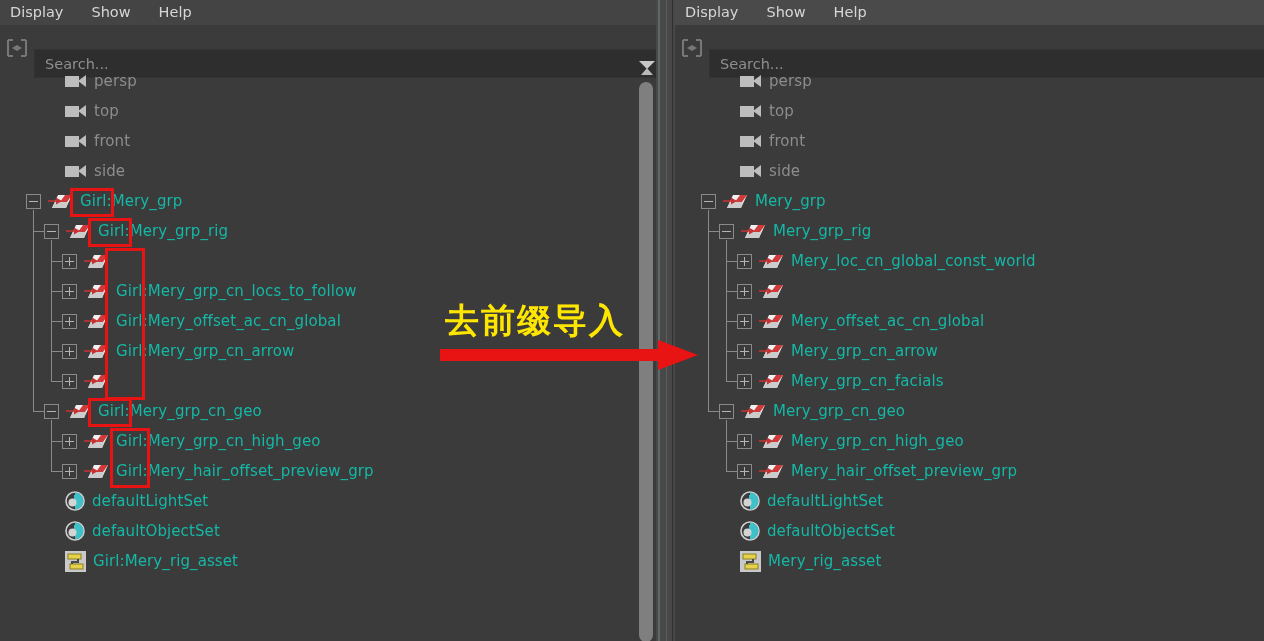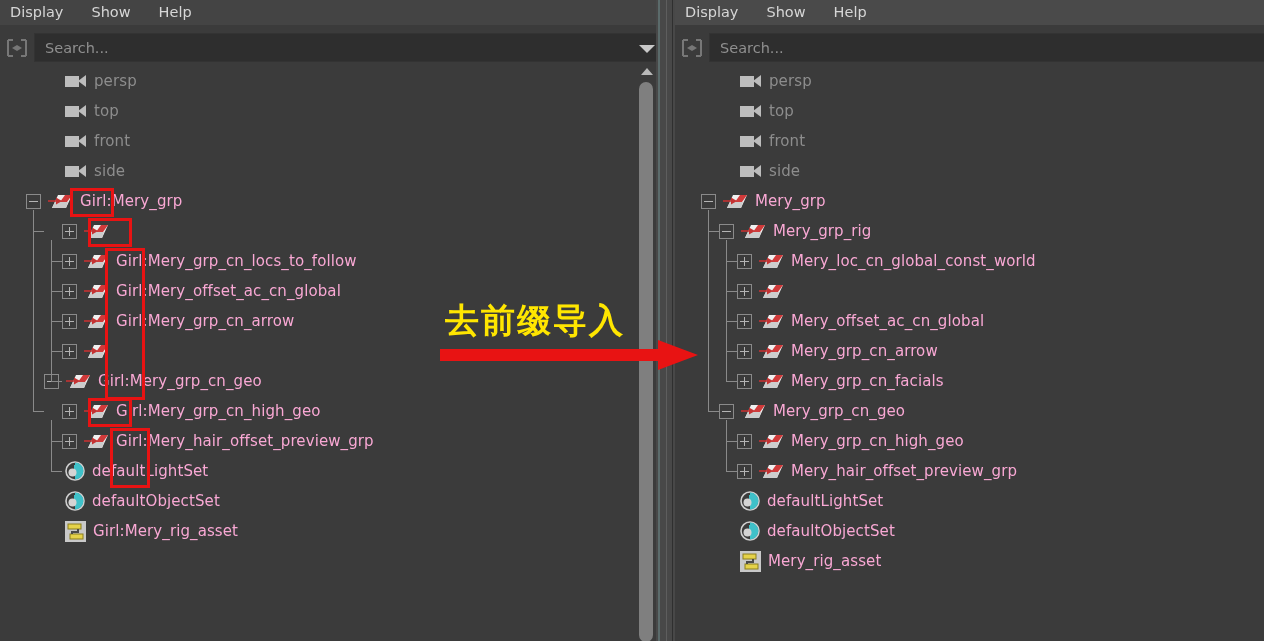--- a/index.html
+++ b/index.html
@@ -26,37 +26,37 @@
   .menubar { position: absolute; top: 0; left: 0; right: 0; height: 25px;
              background: #444444; display: flex; align-items: center; }
   .panel.right .menubar { background:#4a4a4a; }
   .menu-item { color: #d6d6d6; font-size: 14.5px; padding: 0 14px; line-height: 25px;
                cursor: default; white-space: nowrap; }
   .menu-item:first-child { padding-left: 10px; }
 
   
   .searchrow { position: absolute; top: 33px; left: 0; right: 0; height: 30px; }
   .fit-icon { position: absolute; left: 5px; top: 3px; width: 24px; height: 24px; }
-  .search-box { position: absolute; left: 34px; top: 0; height: 29px;
+  .search-box { position: absolute; left: 34px; top: 16px; height: 29px;
                 background: #2e2e2e; border: 1px solid #333;
                 display:flex; align-items:center; }
   .panel.left .search-box  { width: 634px; }
   .panel.right .search-box { width: 560px; }
   .search-ph { color: #8f8f8f; font-size: 14.5px; padding-left: 10px; }
   .search-caret { position:absolute; right: 12px; top: 11px;
                   width: 0; height: 0;
                   border-left: 8px solid transparent;
                   border-right: 8px solid transparent;
                   border-top: 8px solid #c8c8c8; }
 
   
   .treewrap { position: absolute; top: 66px; left: 0; right: 0; bottom: 0; overflow: hidden; }
   .row { position: relative; height: 30px; display: flex; align-items: center;
          white-space: nowrap; }
-  .row .lbl { font-size: 15px; color: #f9a8d4; letter-spacing: .1px; }
+  .row .lbl { font-size: 15px; color: #14b8a6; letter-spacing: .1px; }
   .row.dim .lbl { color: #8d8d8d; }
 
   .indent { display:inline-block; height:30px; }
 
   
   .exp { position: relative; width: 15px; height: 15px; flex: 0 0 15px;
          border: 1px solid #8a8a8a; background: transparent; margin-right: 6px; }
   .exp::before { content:""; position:absolute; left:2px; top:6px; width:9px; height:1px; background:#b4b4b4; }
   .exp.plus::after { content:""; position:absolute; left:6px; top:2px; width:1px; height:9px; background:#b4b4b4; }
   .exp.none { border: none; background: none; }
@@ -164,20 +164,32 @@
           <span class="ico xform"><svg width="26" height="17" viewBox="0 0 26 17">
               <polygon points="5,15 11,2 25,2 19,15" fill="#f0f0f0"></polygon>
               <polygon points="13,9 18,2 25,2 20,9" fill="#d03a3a"></polygon>
               <polygon points="5,15 8,9 21,9 19,15" fill="#cccccc"></polygon>
               <path d="M1,8 L12,8" stroke="#c43232" stroke-width="1.6"></path>
               <path d="M9,4.5 L15,8 L9,11.5 Z" fill="#c43232"></path>
             </svg></span>
           <span class="lbl">Girl:Mery_grp</span>
         </div>
         <div class="row">
+          <span class="indent" style="width: 44px;"></span>
+          <span class="exp"></span>
+          <span class="ico xform"><svg width="26" height="17" viewBox="0 0 26 17">
+              <polygon points="5,15 11,2 25,2 19,15" fill="#f0f0f0"></polygon>
+              <polygon points="13,9 18,2 25,2 20,9" fill="#d03a3a"></polygon>
+              <polygon points="5,15 8,9 21,9 19,15" fill="#cccccc"></polygon>
+              <path d="M1,8 L12,8" stroke="#c43232" stroke-width="1.6"></path>
+              <path d="M9,4.5 L15,8 L9,11.5 Z" fill="#c43232"></path>
+            </svg></span>
+          <span class="lbl">Girl:Mery_grp_rig</span>
+        </div>
+        <div class="row">
           <span class="indent" style="width: 62px;"></span>
           <span class="exp plus"></span>
           <span class="ico xform"><svg width="26" height="17" viewBox="0 0 26 17">
               <polygon points="5,15 11,2 25,2 19,15" fill="#f0f0f0"></polygon>
               <polygon points="13,9 18,2 25,2 20,9" fill="#d03a3a"></polygon>
               <polygon points="5,15 8,9 21,9 19,15" fill="#cccccc"></polygon>
               <path d="M1,8 L12,8" stroke="#c43232" stroke-width="1.6"></path>
               <path d="M9,4.5 L15,8 L9,11.5 Z" fill="#c43232"></path>
             </svg></span>
         </div>

